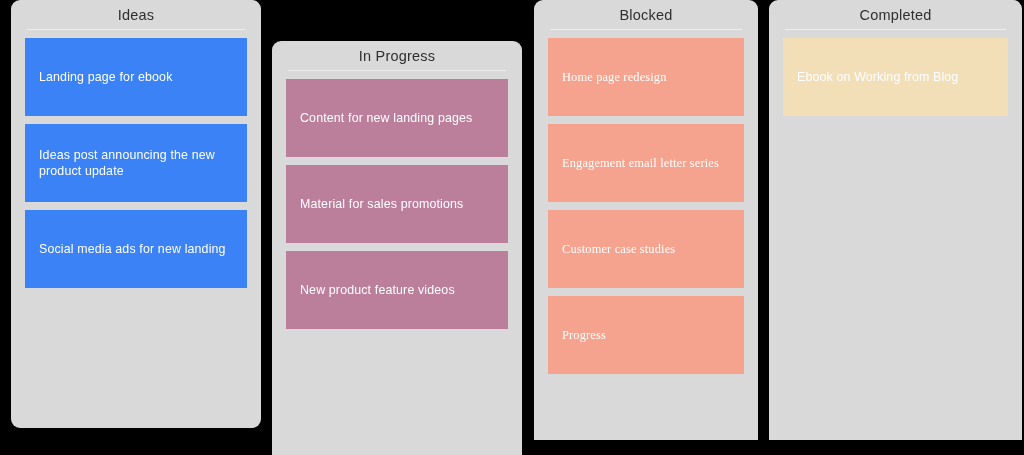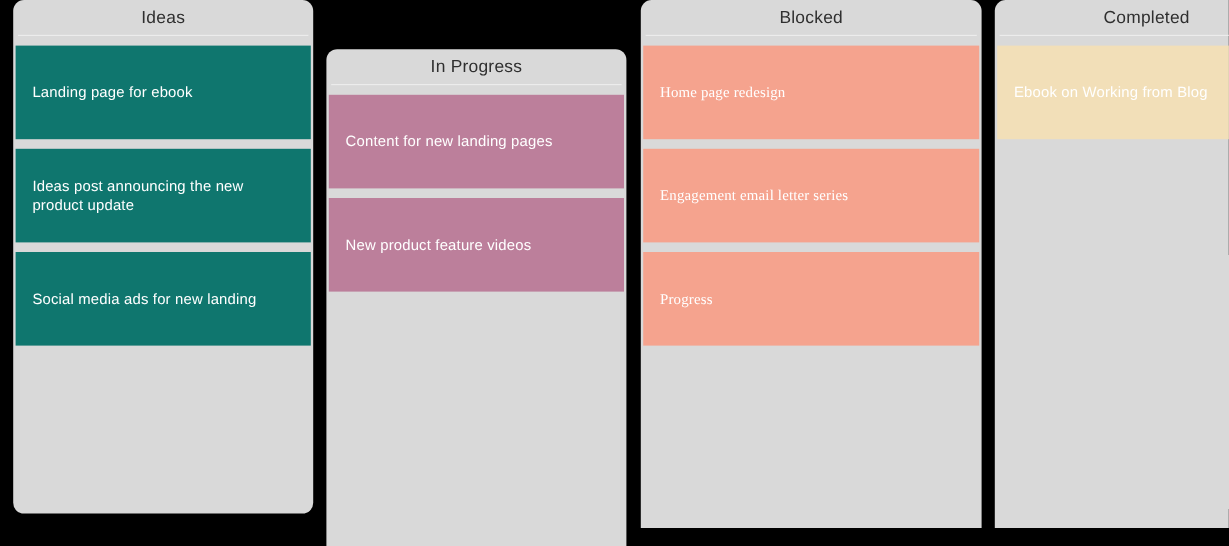--- a/index.html
+++ b/index.html
@@ -20,42 +20,42 @@
     height: 455px;
     background: #000000;
     display: flex;
     align-items: flex-start;
   }
 
   .column {
     position: relative;
     box-sizing: border-box;
     background: #d9d9d9;
-    padding: 0 2px;
+    padding: 0 14px;
     flex: 0 0 auto;
   }
 
   
   .col-1 {
     width: 250px;
     margin-left: 11px;
     height: 428px;
     border-radius: 9px;
   }
   
   .col-2 {
     width: 250px;
     margin-left: 11px;
     height: 440px;
     border-radius: 9px 9px 0 0;
     margin-top: 41px;
   }
   
   .col-3 {
-    width: 284px;
+    width: 224px;
     margin-left: 12px;
     height: 440px;
     border-radius: 9px 9px 0 0;
   }
   
   .col-4 {
     width: 253px;
     margin-left: 11px;
     height: 440px;
     border-radius: 9px 9px 0 0;
@@ -89,21 +89,21 @@
     display: flex;
     align-items: center;
     padding: 0 14px;
     font-size: 12.4px;
     color: #ffffff;
     letter-spacing: 0.15px;
     line-height: 1.3;
     overflow: hidden;
   }
 
-  .card-ideas       { background: #0f766e; }
+  .card-ideas       { background: #3b82f6; }
   .card-inprogress  { background: #bc7f9b; }
   .card-blocked     { background: #f5a38e; font-family: Liberation Serif, serif; }
   .card-completed   { background: #f2dfb8; }
 
   .card-title { display: block; }
 </style>
 </head>
 <body>
 
 <div id="board">
@@ -125,34 +125,40 @@
   </div>
 
   <div class="column col-2">
     <div class="column-header">In Progress</div>
     <div class="header-rule"></div>
     <div class="card-list">
       <div class="card card-inprogress">
         <span class="card-title">Content for new landing pages</span>
       </div>
       <div class="card card-inprogress">
+        <span class="card-title">Material for sales promotions</span>
+      </div>
+      <div class="card card-inprogress">
         <span class="card-title">New product feature videos</span>
       </div>
     </div>
   </div>
 
   <div class="column col-3">
     <div class="column-header">Blocked</div>
     <div class="header-rule"></div>
     <div class="card-list">
       <div class="card card-blocked">
         <span class="card-title">Home page redesign</span>
       </div>
       <div class="card card-blocked">
         <span class="card-title">Engagement email letter series</span>
+      </div>
+      <div class="card card-blocked">
+        <span class="card-title">Customer case studies</span>
       </div>
       <div class="card card-blocked">
         <span class="card-title">Progress</span>
       </div>
     </div>
   </div>
 
   <div class="column col-4">
     <div class="column-header">Completed</div>
     <div class="header-rule"></div>

